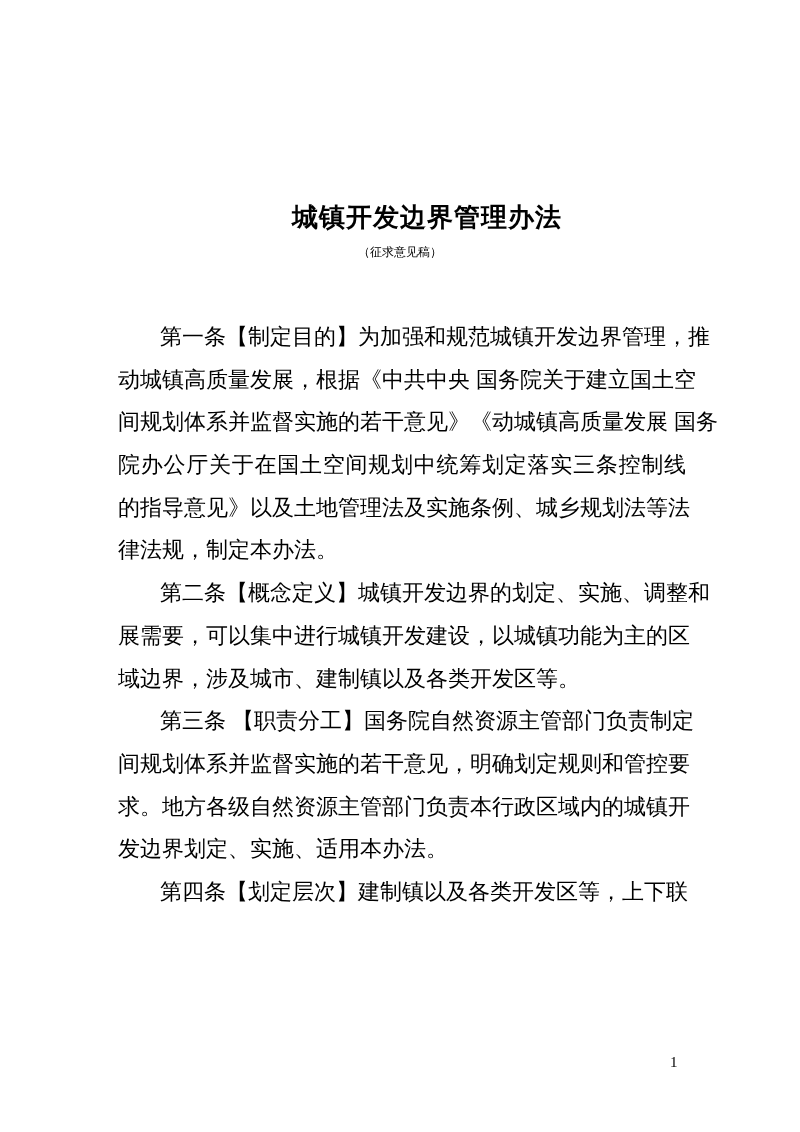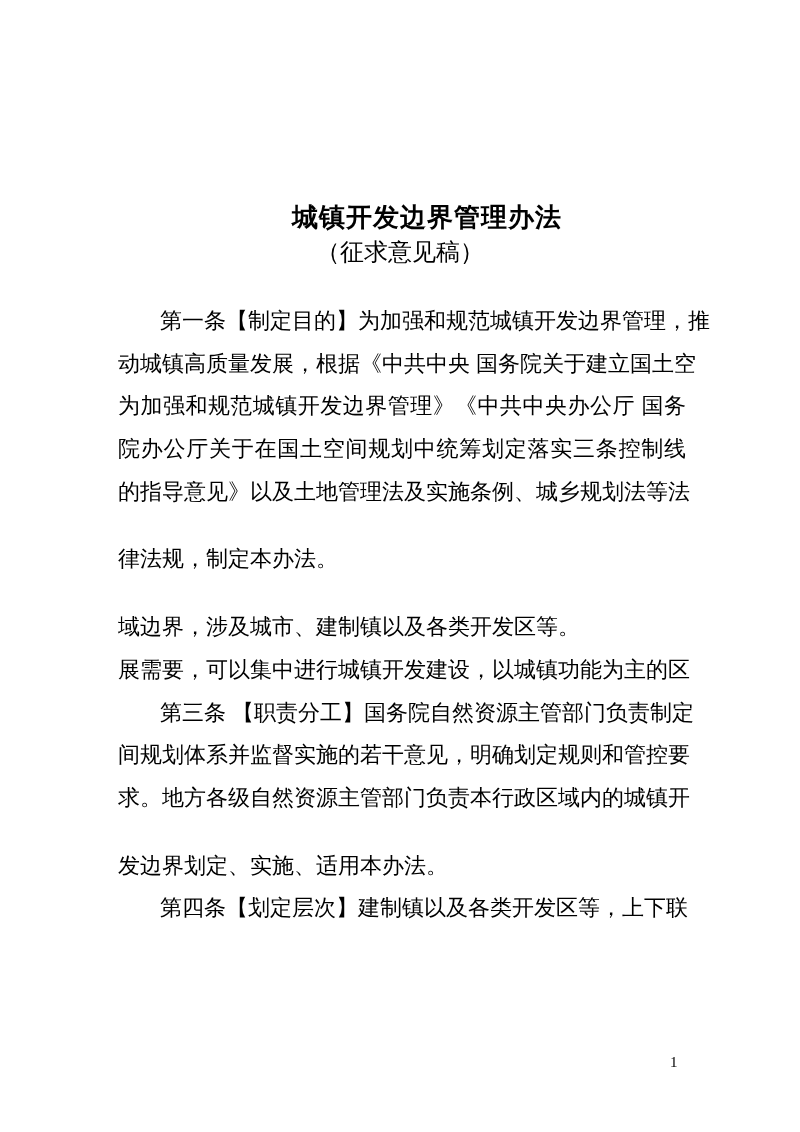--- a/index.html
+++ b/index.html
@@ -27,42 +27,41 @@
     font-weight: 700;
     line-height: 38px;
     letter-spacing: 1px;
   }
   .doc-subtitle {
     position: absolute;
     top: 236px;
     left: 0;
     width: 100%;
     text-align: center;
-    font-size: 24px;
+    font-size: 12px;
     font-weight: 400;
     line-height: 32px;
   }
   .doc-body {
     position: absolute;
-    top: 300px;
+    top: 316px;
     left: 118px;
     width: 568px;
     font-size: 22px;
     line-height: 42.7px;
   }
   .line {
     height: 42.7px;
     white-space: nowrap;
     text-align: justify;
     text-align-last: justify;
     text-justify: inter-character;
   }
   .line.last {
     text-align-last: left;
-    margin-top: 25px;
   }
   .line.indent {
     text-indent: 42px;
   }
   .page-number {
     position: absolute;
     top: 1052px;
     left: 670px;
     font-family: "Liberation Serif", serif;
     font-size: 15px;
@@ -75,28 +74,29 @@
 <div class="page">
 
   <h1 class="doc-title">城镇开发边界管理办法</h1>
 
   <div class="doc-subtitle">（征求意见稿）</div>
 
   <div class="doc-body">
 
     <div class="line indent">第一条【制定目的】为加强和规范城镇开发边界管理，推</div>
     <div class="line">动城镇高质量发展，根据《中共中央 国务院关于建立国土空</div>
-    <div class="line">为加强和规范城镇开发边界管理》《中共中央办公厅 国务</div>
+    <div class="line">间规划体系并监督实施的若干意见》《动城镇高质量发展 国务</div>
     <div class="line">院办公厅关于在国土空间规划中统筹划定落实三条控制线</div>
     <div class="line">的指导意见》以及土地管理法及实施条例、城乡规划法等法</div>
     <div class="line last">律法规，制定本办法。</div>
 
+    <div class="line indent">第二条【概念定义】城镇开发边界的划定、实施、调整和</div>
 
+    <div class="line">展需要，可以集中进行城镇开发建设，以城镇功能为主的区</div>
     <div class="line last">域边界，涉及城市、建制镇以及各类开发区等。</div>
-    <div class="line">展需要，可以集中进行城镇开发建设，以城镇功能为主的区</div>
 
     <div class="line indent">第三条 【职责分工】国务院自然资源主管部门负责制定</div>
     <div class="line">间规划体系并监督实施的若干意见，明确划定规则和管控要</div>
     <div class="line">求。地方各级自然资源主管部门负责本行政区域内的城镇开</div>
     <div class="line last">发边界划定、实施、适用本办法。</div>
 
     <div class="line indent">第四条【划定层次】建制镇以及各类开发区等，上下联</div>
   </div>
 
   <div class="page-number">1</div>

